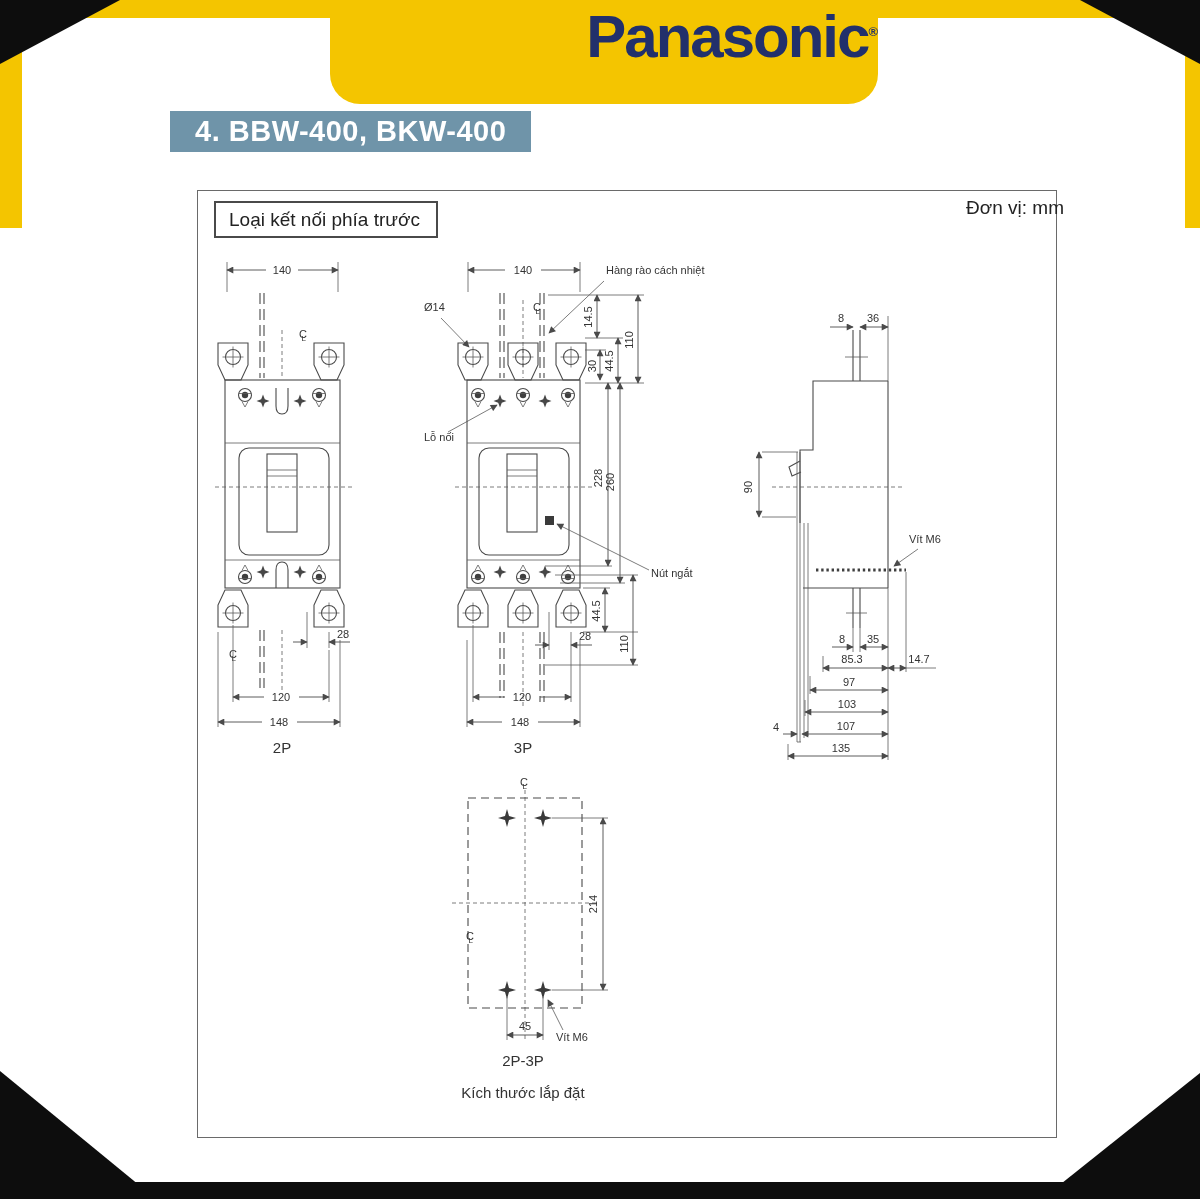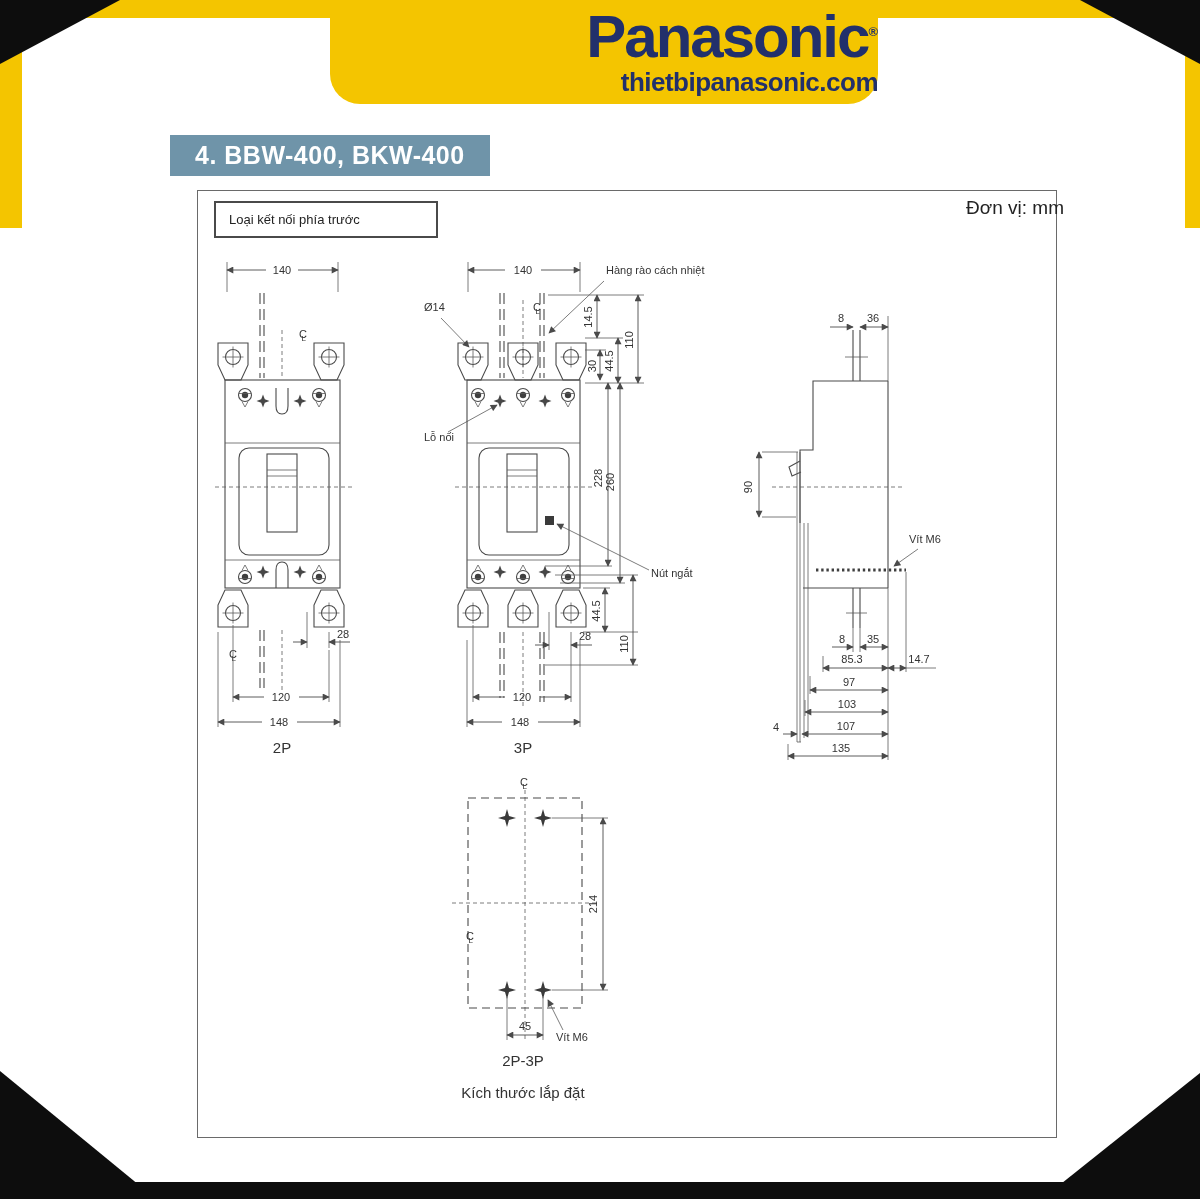--- a/index.html
+++ b/index.html
@@ -16,25 +16,25 @@
   #corner-br{right:0;bottom:0;width:158px;height:126px;clip-path:polygon(100% 0,0 100%,100% 100%);}
   #bottom-band{left:0;bottom:0;width:1200px;height:17px;background:#0d0d0d;}
   
   #banner{left:330px;top:0;width:548px;height:104px;background:#F4C500;border-radius:0 0 30px 30px;
           text-align:right;}
   #brand{margin-top:2px;font-size:60px;line-height:60px;font-weight:bold;color:#22306B;letter-spacing:-2px;}
   #brand sup{font-size:13px;letter-spacing:0;}
   #site{font-size:26px;line-height:30px;font-weight:bold;color:#22306B;letter-spacing:-0.5px;}
   
   #badge{left:170px;top:111px;height:41px;line-height:41px;padding:0 25px;background:#6F94A9;
-         color:#ffffff;font-size:25px;font-weight:bold;letter-spacing:0.5px;margin-top:24px;}
+         color:#ffffff;font-size:29px;font-weight:bold;letter-spacing:0.5px;}
   
   #draw-border{left:197px;top:190px;width:858px;height:946px;border:1px solid #6a6a6a;background:#ffffff;}
   #type-label{left:214px;top:201px;width:224px;height:37px;border:2px solid #4a4a4a;box-sizing:border-box;
-              font-size:13px;line-height:33px;padding-left:13px;color:#222;}
+              font-size:19px;line-height:33px;padding-left:13px;color:#222;}
   #unit-label{left:966px;top:197px;font-size:19px;color:#222;}
   #tech-svg{left:197px;top:190px;}
   
   .ln{stroke:#4a4a4a;stroke-width:1.1;fill:none;}
   .lt{stroke:#5a5a5a;stroke-width:0.8;fill:none;}
   .dim{stroke:#4a4a4a;stroke-width:0.9;fill:none;}
   .dash{stroke-dasharray:8 5;}
   .dash2{stroke-dasharray:4 3;}
   .dash3{stroke-dasharray:11 5;}
   text{font-family:"Liberation Sans",sans-serif;font-size:11px;fill:#333;}
@@ -44,21 +44,20 @@
   .cap{font-size:15px;}
 </style>
 </head>
 <body>
 
 <div class="abs" id="yellow-band"></div>
 <div class="abs" id="white-card"></div>
 
 <div class="abs" id="banner">
   <div id="brand"><span>Panasonic</span><sup>®</sup></div>
-  <div id="site">thietbipanasonic.com</div>
 </div>
 
 <div class="abs" id="badge">4. BBW-400, BKW-400</div>
 
 <div class="abs" id="draw-border"></div>
 <div class="abs" id="type-label">Loại kết nối phía trước</div>
 <div class="abs" id="unit-label">Đơn vị: mm</div>
 
 <svg class="abs" id="tech-svg" width="858" height="946" viewBox="197 190 858 946" xmlns="http://www.w3.org/2000/svg">
   <defs>

